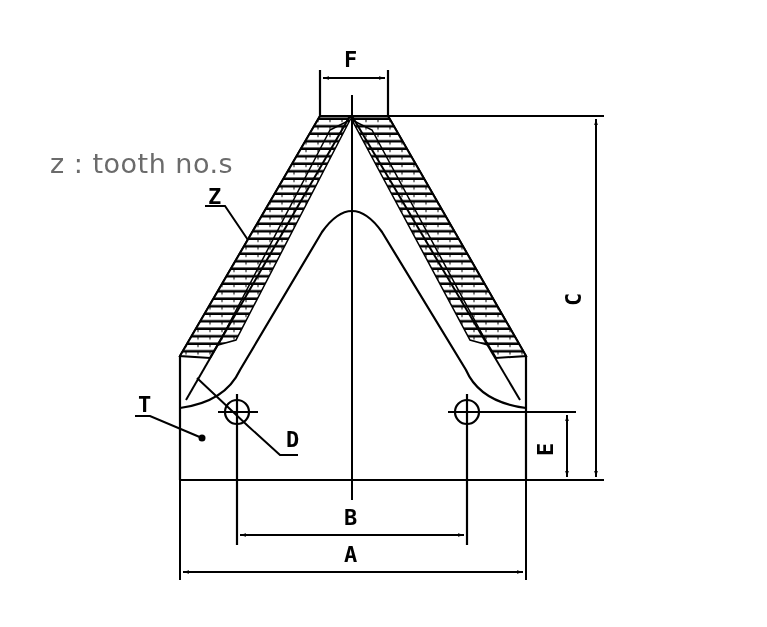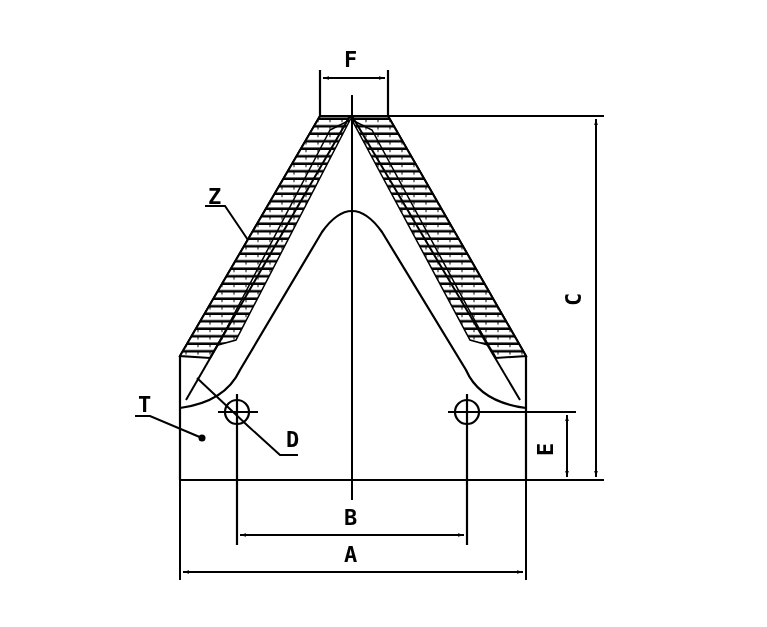--- a/index.html
+++ b/index.html
@@ -5,20 +5,21 @@
   html, body { margin:0; padding:0; background:#ffffff; }
   #canvas { position:relative; width:767px; height:627px; background:#ffffff; overflow:hidden; }
   svg { position:absolute; left:0; top:0; }
   .note { position:absolute; left:50px; top:148px; font-family:"DejaVu Sans", sans-serif; font-size:27px; color:#6b6b6b; letter-spacing:0.5px; }
   .lbl { font-family:"DejaVu Sans Mono", monospace; font-weight:bold; font-size:22px; fill:#000; }
 </style>
 </head>
 <body>
 
 <div id="canvas">
+  <div class="note">z : tooth no.s</div>
 
   <svg width="767" height="627" viewBox="0 0 767 627">
     <defs>
       <marker id="arr" viewBox="0 0 10 10" refX="10" refY="5" markerWidth="10" markerHeight="6" orient="auto-start-reverse" markerUnits="userSpaceOnUse">
         <path d="M0,2 L10,5 L0,8 z" fill="#000"></path>
       </marker>
       <pattern id="serr" patternUnits="userSpaceOnUse" width="12" height="7.5">
         <rect width="12" height="7.5" fill="#fff"></rect>
         <line x1="0" y1="6.5" x2="12" y2="6.5" stroke="#000" stroke-width="3"></line>
         <line x1="6" y1="0" x2="6" y2="2" stroke="#000" stroke-width="1"></line>

